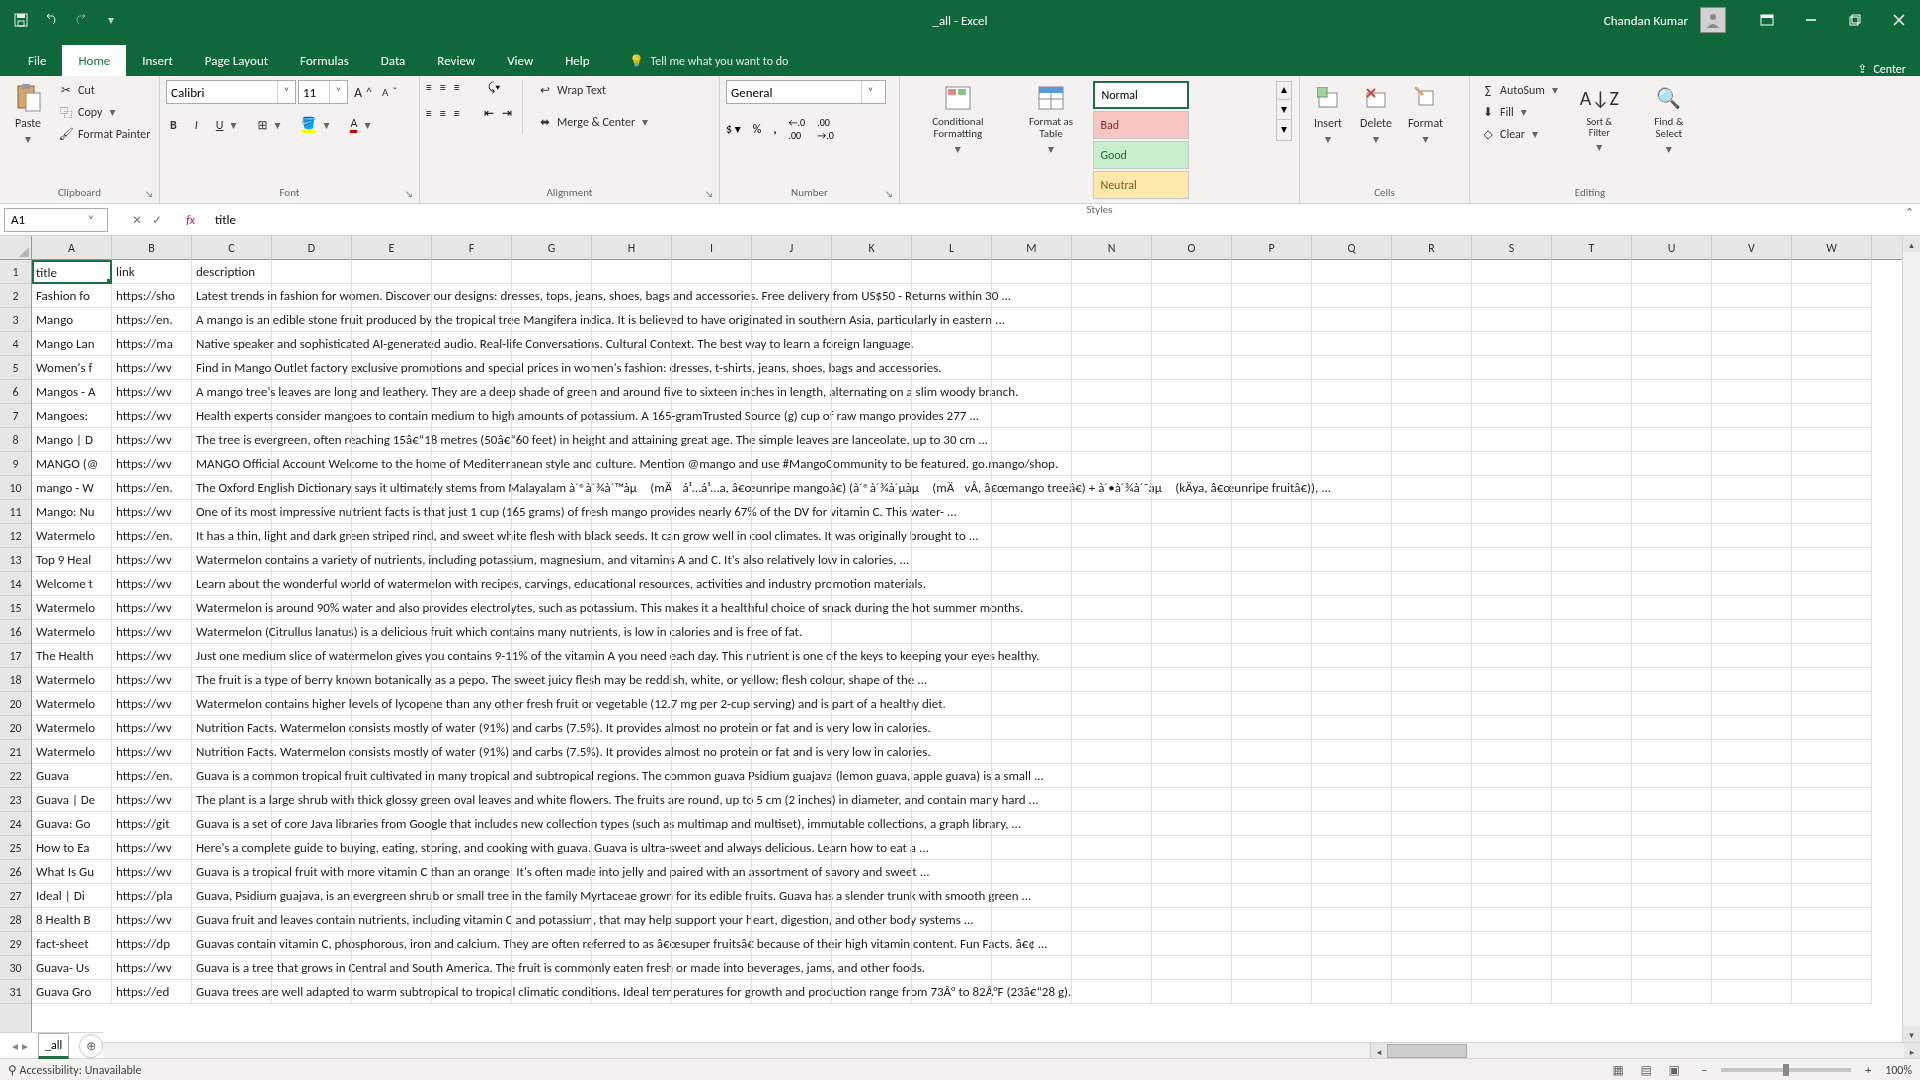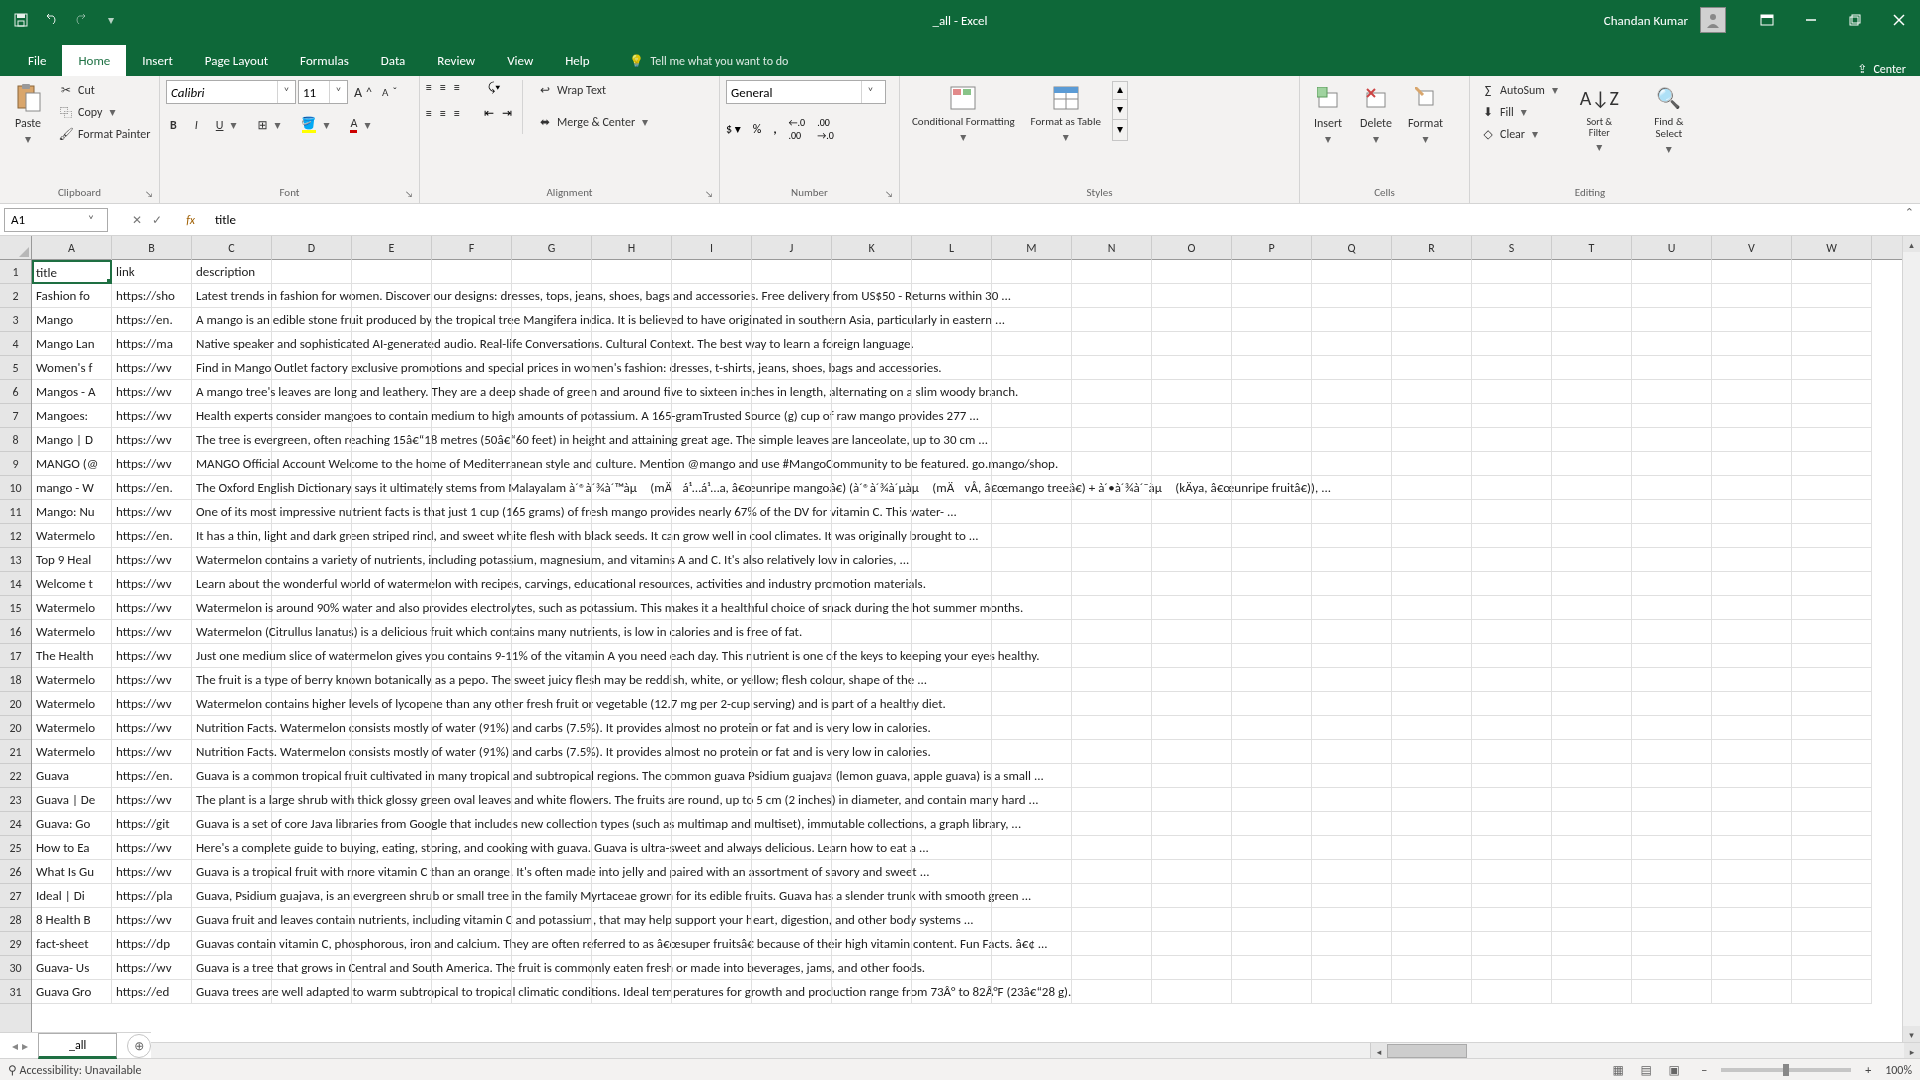--- a/index.html
+++ b/index.html
@@ -38,42 +38,42 @@
 .style-bad { background:#f8c7c4; color:#8a2b2b; }
 .style-good { background:#c6efce; color:#2c6a3f; }
 .style-neutral { background:#fde9ab; color:#7a5a1a; }
 .style-grid { display:flex; flex-wrap:wrap; width:200px; }
 .namebox-row { height:32px; border-bottom:1px solid #d4d4d4; display:flex; align-items:center; background:#fff; }
 .namebox { width:104px; height:24px; margin:0 4px; border:1px solid #ababab; display:flex; align-items:center; }
 .namebox input { border:none; outline:none; width:76px; padding:0 6px; font-size:13px; }
 .namebox .dd { width:20px; text-align:center; color:#555; }
 .fx-btns { display:flex; gap:10px; padding:0 14px 0 20px; color:#777; }
 .fx-area { display:flex; align-items:center; gap:10px; padding-left:10px; flex:1; }
-.fx-label { font-style:italic; color:#a16207; }
+.fx-label { font-style:italic; color:#be185d; }
 .fx-input { border:none; outline:none; flex:1; font-size:13px; padding:0 10px; }
 
 .grid-area { position:absolute; top:236px; left:0; right:0; bottom:38px; display:flex; }
 .row-hdrs { width:32px; background:#e6e6e6; border-right:1px solid #999; }
 .corner { height:24px; background:#e6e6e6; border-bottom:1px solid #999; position:relative; }
 .corner::after { content:''; position:absolute; right:2px; bottom:2px; border-left:10px solid transparent; border-bottom:10px solid #b7b7b7; }
 .row-hdr { height:24px; border-bottom:1px solid #ccc; display:flex; align-items:center; justify-content:center; font-size:12px; color:#333; }
 .grid-main { flex:1; overflow:hidden; position:relative; }
 .col-hdrs { height:24px; display:flex; background:#e6e6e6; border-bottom:1px solid #999; }
 .col-hdr { width:80px; height:24px; border-right:1px solid #ccc; display:flex; align-items:center; justify-content:center; font-size:12px; color:#333; flex-shrink:0; }
 .cells { position:relative; }
 .grid-row { display:flex; height:24px; }
 .cell { width:80px; height:24px; border-right:1px solid #e0e0e0; border-bottom:1px solid #e0e0e0; padding:0 4px; overflow:hidden; white-space:nowrap; font-size:13px; color:#222; display:flex; align-items:center; flex-shrink:0; }
 .cell.overflow { overflow:visible; }
 .cell.selected { border:2px solid #1e6f42; padding:0 2px; height:24px; width:80px; position:relative; z-index:2; background:#fff; }
 .cell.selected::after { content:''; position:absolute; right:-3px; bottom:-3px; width:6px; height:6px; background:#1e6f42; }
 .vscroll { width:18px; background:#f0f0f0; border-left:1px solid #d4d4d4; display:flex; flex-direction:column; }
 .hscroll-row { position:absolute; bottom:22px; left:0; right:0; height:16px; display:flex; background:#f0f0f0; border-top:1px solid #d4d4d4; }
 .sheet-tabs { position:absolute; bottom:22px; left:0; height:26px; display:flex; align-items:center; background:#fff; border-top:1px solid #d4d4d4; z-index:3; padding-left:6px; }
 .sheet-nav { display:flex; gap:4px; padding:0 6px; color:#888; }
-.sheet-tab { padding:4px 30px; border:1px solid #aeaeae; border-bottom:3px solid #1e6f42; background:#fff; font-size:12px; margin-left:4px; }
+.sheet-tab { padding:4px 6px; border:1px solid #aeaeae; border-bottom:3px solid #1e6f42; background:#fff; font-size:12px; margin-left:4px; }
 .new-sheet { width:24px; height:24px; border:1px solid #c4c4c4; border-radius:50%; display:flex; align-items:center; justify-content:center; margin-left:10px; color:#666; }
 .statusbar { position:absolute; bottom:0; left:0; right:0; height:22px; background:#f3f2f1; border-top:1px solid #d4d4d4; display:flex; align-items:center; font-size:12px; color:#444; padding:0 8px; }
 .status-right { margin-left:auto; display:flex; align-items:center; gap:14px; }
 .view-btns { display:flex; gap:2px; }
 .view-btn { width:26px; height:18px; display:flex; align-items:center; justify-content:center; color:#666; }
 .zoom-slider { width:130px; height:4px; background:#c6c6c6; position:relative; }
 .zoom-thumb { position:absolute; top:-4px; left:62px; width:6px; height:12px; background:#888; }
 .scroll-arrow { height:16px; background:#e6e6e6; display:flex; align-items:center; justify-content:center; font-size:9px; color:#555; }
 .scroll-track { flex:1; background:#f0f0f0; }
 svg { display:block; }
@@ -191,21 +191,21 @@
       </div>
     </div>
     <div class="rgroup-label">Clipboard</div>
     <div class="dlg-launcher">↘</div>
   </div>
 
   <div class="rgroup" style="width:260px">
     <div class="rgroup-body vstack">
       <div class="hstack">
         <div class="combo">
-            <input style="width: 110px; font-style: italic;" value="Calibri">
+            <input style="width: 110px;" value="Calibri">
             <span class="dd">˅</span>
           </div>
         <div class="combo">
             <input style="width: 30px;" value="11">
             <span class="dd">˅</span>
           </div>
         <div class="rbtn" style="font-size:14px">A<sup>^</sup></div>
         <div class="rbtn" style="font-size:11px">A<sup>ˇ</sup></div>
       </div>
       <div class="hstack" style="margin-top:8px;gap:10px">
@@ -309,20 +309,26 @@
             <svg width="28" height="26">
               <rect x="2" y="2" width="24" height="22" fill="#fff" stroke="#888"></rect>
               <rect x="2" y="2" width="24" height="6" fill="#5b9bd5"></rect>
               <line x1="2" y1="14" x2="26" y2="14" stroke="#888"></line>
               <line x1="14" y1="8" x2="14" y2="24" stroke="#888"></line>
             </svg>
           </span>
           <span style="font-size:11px;line-height:1.1">Format as Table</span>
           <span class="drop">▾</span>
         </div>
+      <div class="style-grid">
+        <div class="style-cell style-normal">Normal</div>
+        <div class="style-cell style-bad">Bad</div>
+        <div class="style-cell style-good">Good</div>
+        <div class="style-cell style-neutral">Neutral</div>
+      </div>
       <div class="vstack" style="border:1px solid #c6c6c6;margin:1px">
         <div style="width:14px;height:18px;text-align:center;border-bottom:1px solid #c6c6c6">▴</div>
         <div style="width:14px;height:18px;text-align:center;border-bottom:1px solid #c6c6c6">▾</div>
         <div style="width:14px;height:18px;text-align:center">▾</div>
       </div>
     </div>
     <div class="rgroup-label">Styles</div>
   </div>
 
   <div class="rgroup" style="width:170px">

